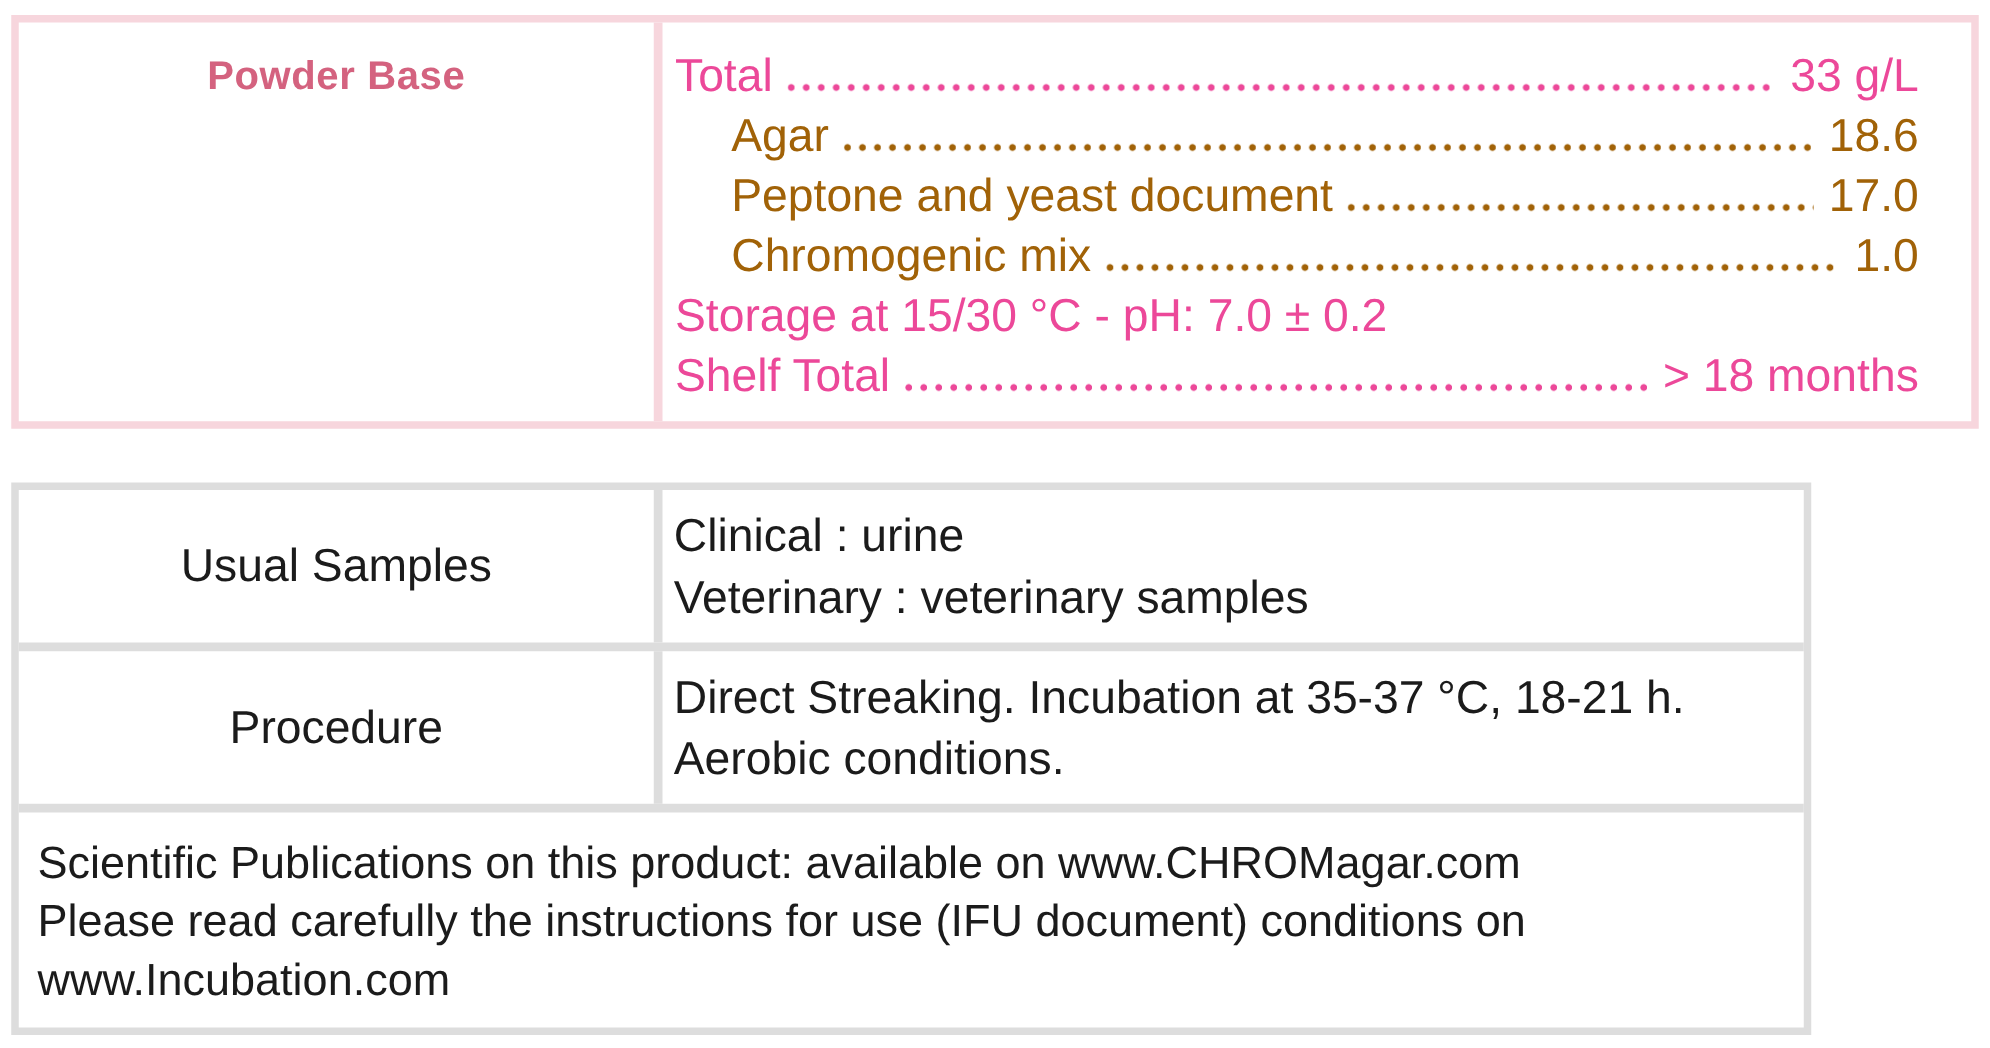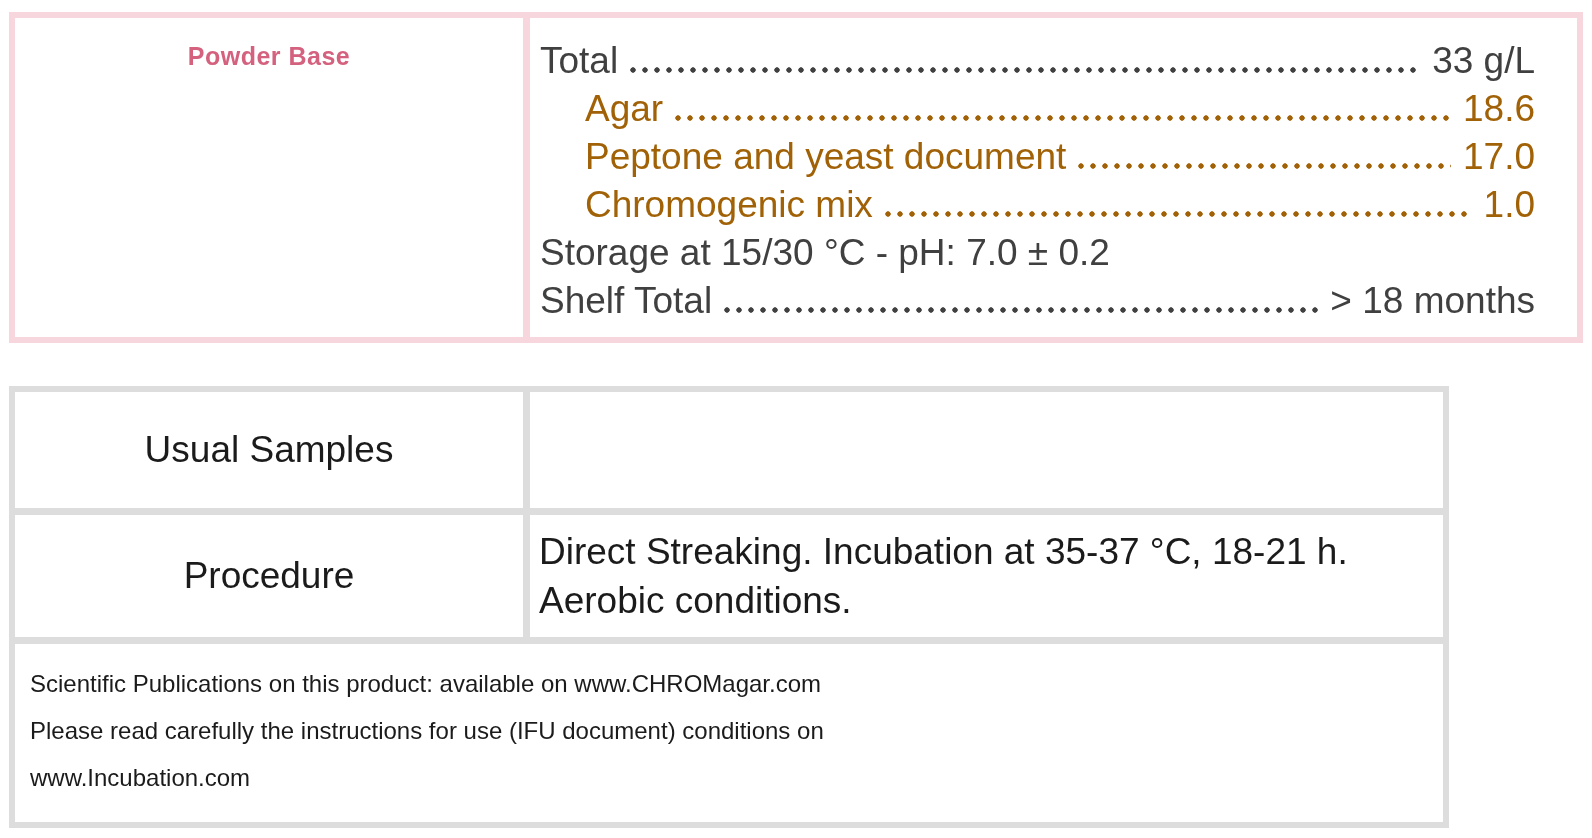--- a/index.html
+++ b/index.html
@@ -23,34 +23,34 @@
     background: #ffffff;
   }
   .tbl-pink .col-left {
     width: 515px;
     flex: none;
     border-right: 7px solid #f7d6dd;
     padding-top: 24px;
     text-align: center;
   }
   .pb-title {
-    font-size: 25px;
+    font-size: 32px;
     font-weight: bold;
     color: #d4627f;
     letter-spacing: 0.5px;
   }
   .tbl-pink .col-right {
     flex: 1;
     padding: 19px 42px 0 10px;
     font-size: 37px;
     line-height: 48px;
   }
   .line { display: flex; align-items: baseline; white-space: nowrap; }
   .line.gray { color: #a16207; padding-left: 45px; }
-  .line.black { color: #404040; }
+  .line.black { color: #ec4899; }
   .dots {
     flex: 1;
     height: 6px;
     margin: 0 12px 0 12px;
     background-image: radial-gradient(circle at 3px 3px, currentColor 2.4px, transparent 3px);
     background-size: 12px 6px;
     background-repeat: repeat-x;
     background-position: left bottom;
   }
 
@@ -83,21 +83,21 @@
     padding: 12px 20px 12px 9px;
     font-size: 37px;
     line-height: 49px;
     display: flex;
     flex-direction: column;
     justify-content: center;
   }
   .tbl-footer {
     flex: 1;
     padding: 16px 20px 0 15px;
-    font-size: 24px;
+    font-size: 36px;
     line-height: 47px;
   }
 </style>
 </head>
 <body>
 
 <div class="page">
 
   <section class="tbl-pink">
     <div class="col-left">
@@ -139,20 +139,24 @@
         <span>&gt; 18 months</span>
       </div>
 
     </div>
   </section>
 
   <section class="tbl-gray">
 
     <div class="irow">
       <div class="cell-left">Usual Samples</div>
+      <div class="cell-right">
+        <div>Clinical : urine</div>
+        <div>Veterinary : veterinary samples</div>
+      </div>
     </div>
 
     <div class="irow">
       <div class="cell-left">Procedure</div>
       <div class="cell-right">
         <div>Direct Streaking. Incubation at 35-37 °C, 18-21 h.</div>
         <div>Aerobic conditions.</div>
       </div>
     </div>
 

